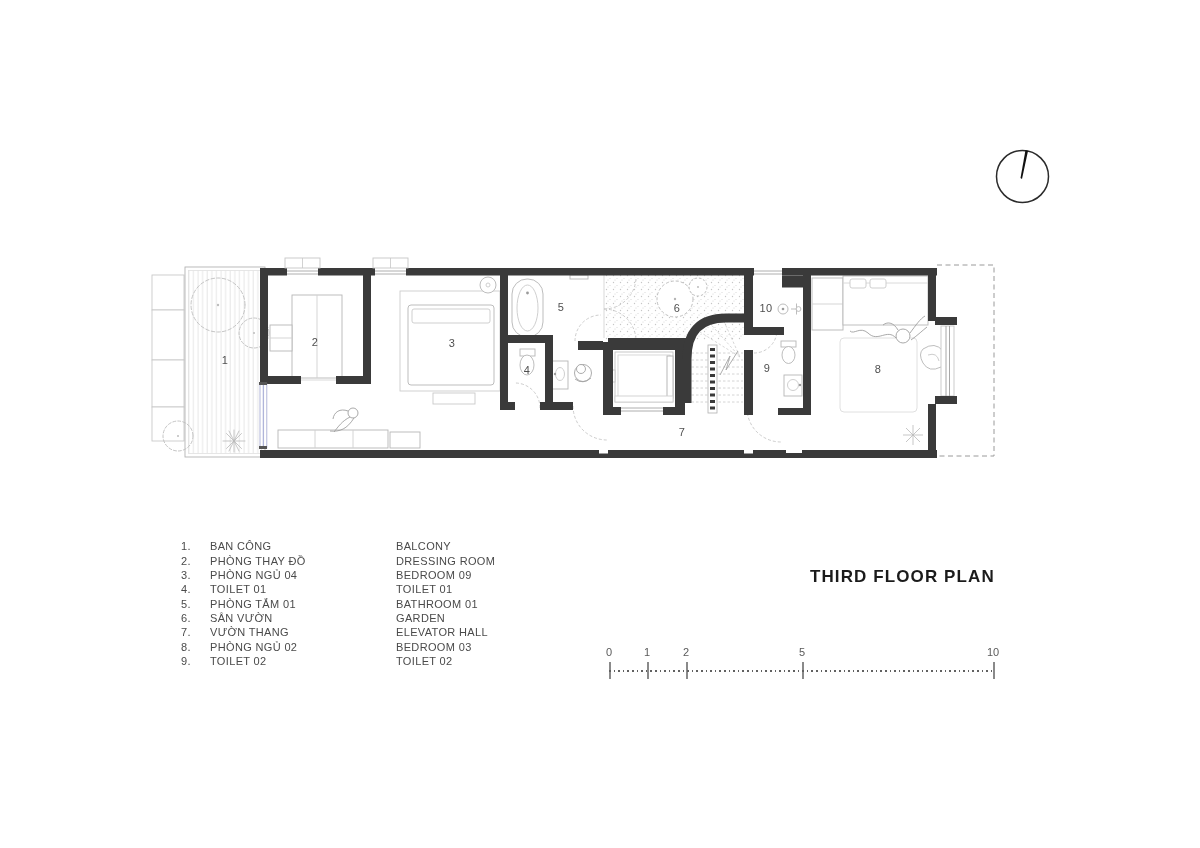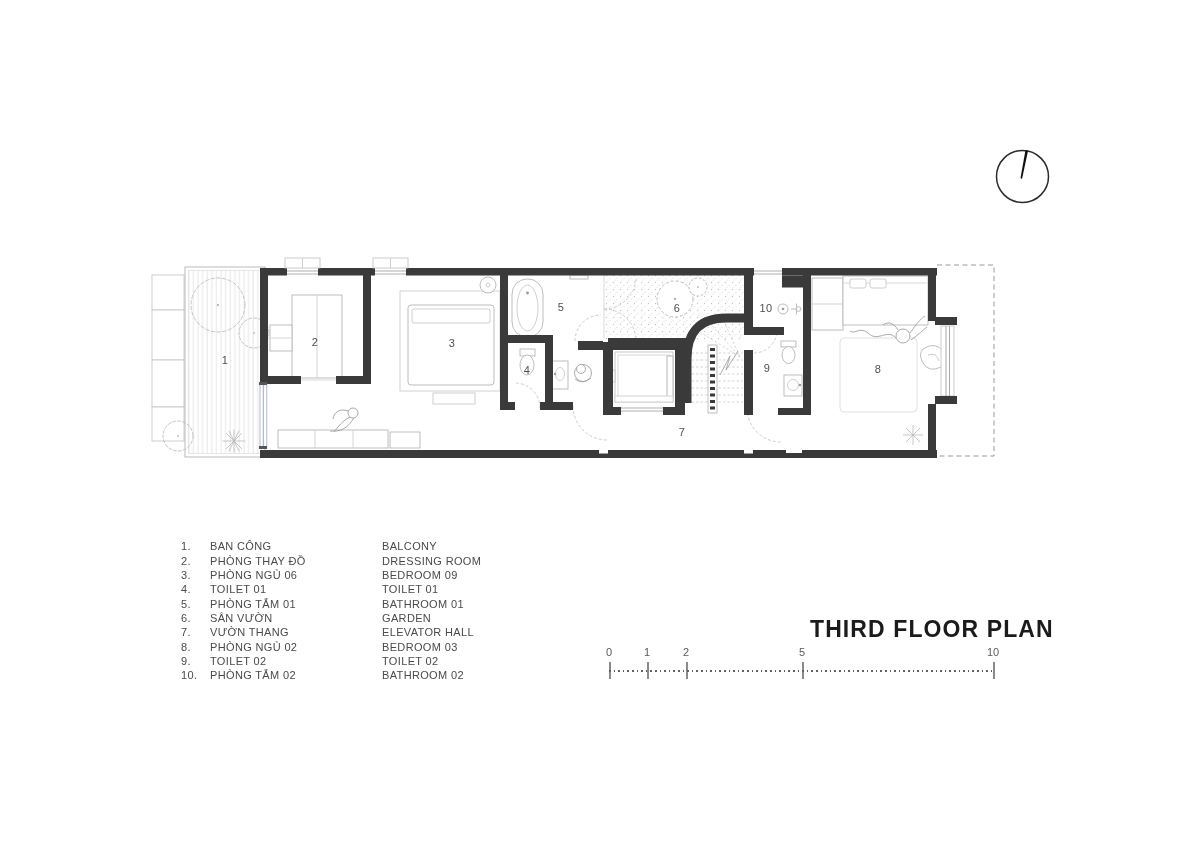--- a/index.html
+++ b/index.html
@@ -4,23 +4,23 @@
 <style>
   html,body{margin:0;padding:0;background:#ffffff;}
   .sheet{position:relative;width:1200px;height:848px;background:#fff;overflow:hidden;
          font-family:"Liberation Sans","DejaVu Sans",sans-serif;}
   svg text{font-family:"Liberation Sans","DejaVu Sans",sans-serif;}
   .plan-svg{position:absolute;left:150px;top:253px;}
   .compass{position:absolute;left:993px;top:147px;}
   .legend{position:absolute;left:181px;top:539px;font-size:11px;color:#4a4a4a;letter-spacing:.35px;}
   .legend .lrow{display:flex;height:14.35px;align-items:center;}
   .legend .lnum{width:29px;}
-  .legend .lvi{width:172px;}
+  .legend .lvi{width:186px;}
   .legend .len{white-space:nowrap;}
-  .title{position:absolute;left:810px;top:616px;width:260px;font-size:23px;font-weight:700;
+  .title{position:absolute;left:810px;top:567px;width:260px;font-size:17px;font-weight:700;
          letter-spacing:1.1px;color:#1b1b1b;white-space:nowrap;}
   .scalebar{position:absolute;left:605px;top:646px;width:400px;height:36px;font-size:11px;color:#5a5a5a;}
   .scalebar .snum{position:absolute;top:0;transform:translateX(-50%);}
   .scalebar .stick{position:absolute;top:16px;width:1.5px;height:17px;background:#8a8a8a;}
   .scalebar .sline{position:absolute;top:24px;left:4px;width:384px;height:1.6px;
       background:repeating-linear-gradient(90deg,#616161 0 1.6px,transparent 1.6px 4.6px);}
 </style>
 </head>
 <body>
 
@@ -291,21 +291,21 @@
         <span class="lvi">BAN CÔNG</span>
         <span class="len">BALCONY</span>
       </div>
     <div class="lrow">
         <span class="lnum">2.</span>
         <span class="lvi">PHÒNG THAY ĐỒ</span>
         <span class="len">DRESSING ROOM</span>
       </div>
     <div class="lrow">
         <span class="lnum">3.</span>
-        <span class="lvi">PHÒNG NGỦ 06</span>
+        <span class="lvi">PHÒNG NGỦ 04</span>
         <span class="len">BEDROOM 09</span>
       </div>
     <div class="lrow">
         <span class="lnum">4.</span>
         <span class="lvi">TOILET 01</span>
         <span class="len">TOILET 01</span>
       </div>
     <div class="lrow">
         <span class="lnum">5.</span>
         <span class="lvi">PHÒNG TẮM 01</span>
@@ -323,25 +323,20 @@
       </div>
     <div class="lrow">
         <span class="lnum">8.</span>
         <span class="lvi">PHÒNG NGỦ 02</span>
         <span class="len">BEDROOM 03</span>
       </div>
     <div class="lrow">
         <span class="lnum">9.</span>
         <span class="lvi">TOILET 02</span>
         <span class="len">TOILET 02</span>
-      </div>
-    <div class="lrow">
-        <span class="lnum">10.</span>
-        <span class="lvi">PHÒNG TẮM 02</span>
-        <span class="len">BATHROOM 02</span>
       </div>
   </div>
 
   <div class="title">THIRD FLOOR PLAN</div>
 
   <div class="scalebar">
     <span class="snum" style="left:4px">0</span>
     <span class="snum" style="left:42px">1</span>
     <span class="snum" style="left:81px">2</span>
     <span class="snum" style="left:197px">5</span>

